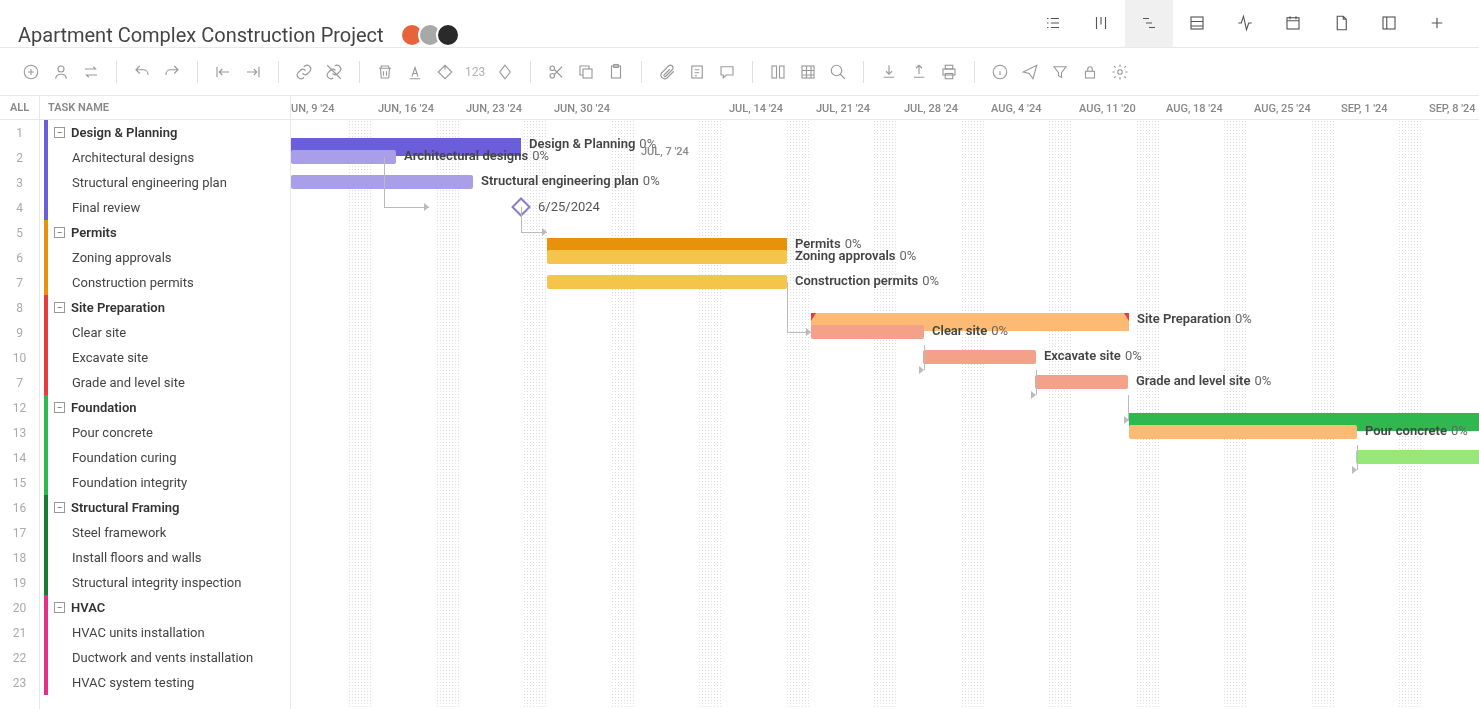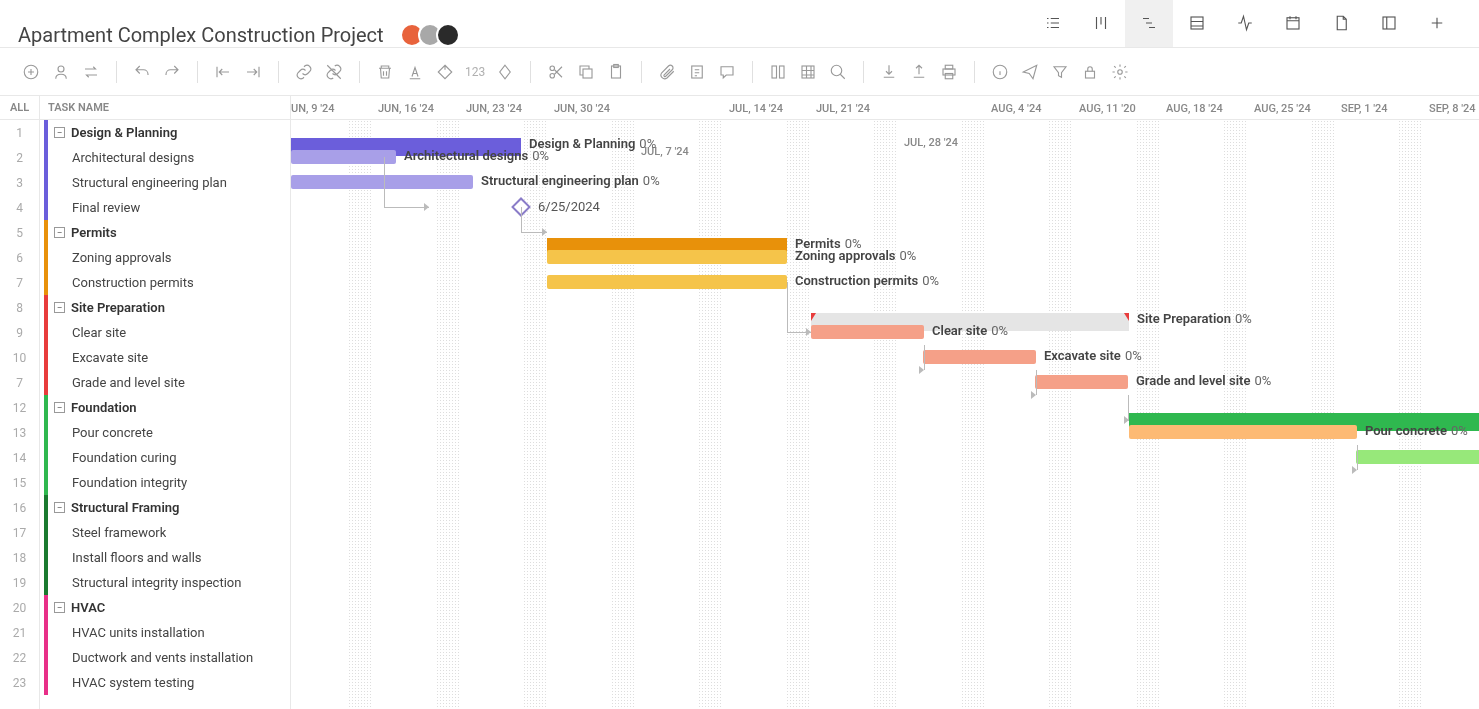--- a/index.html
+++ b/index.html
@@ -446,21 +446,21 @@
   </div>
   <div class="gantt">
     <div class="timeline-hdr" id="timeline-hdr">
         <div class="timeline-cell" style="left: 0px;">UN, 9 '24</div>
         <div class="timeline-cell" style="left: 87px;">JUN, 16 '24</div>
         <div class="timeline-cell" style="left: 175px;">JUN, 23 '24</div>
         <div class="timeline-cell" style="left: 263px;">JUN, 30 '24</div>
         <div class="timeline-cell" style="left: 350px; margin-top: 43px;">JUL, 7 '24</div>
         <div class="timeline-cell" style="left: 438px;">JUL, 14 '24</div>
         <div class="timeline-cell" style="left: 525px;">JUL, 21 '24</div>
-        <div class="timeline-cell" style="left: 613px; margin-top: 34px;">JUL, 28 '24</div>
+        <div class="timeline-cell" style="left: 613px;">JUL, 28 '24</div>
         <div class="timeline-cell" style="left: 700px;">AUG, 4 '24</div>
         <div class="timeline-cell" style="left: 788px;">AUG, 11 '20</div>
         <div class="timeline-cell" style="left: 875px;">AUG, 18 '24</div>
         <div class="timeline-cell" style="left: 963px;">AUG, 25 '24</div>
         <div class="timeline-cell" style="left: 1050px;">SEP, 1 '24</div>
         <div class="timeline-cell" style="left: 1138px;">SEP, 8 '24</div>
       </div>
     <div class="gantt-body" id="gantt-body">
         <div class="week-bg" style="left: 57px;"></div>
         <div class="week-bg" style="left: 145px;"></div>
@@ -503,21 +503,21 @@
           <div class="bar" style="left: 256px; width: 240px; background: rgb(245, 196, 74);">
             <div class="bar-label"><span>Zoning approvals</span><span class="pct">0%</span></div>
           </div>
         </div>
         <div class="gantt-row" style="top: 150px;">
           <div class="bar" style="left: 256px; width: 240px; background: rgb(245, 196, 74);">
             <div class="bar-label"><span>Construction permits</span><span class="pct">0%</span></div>
           </div>
         </div>
         <div class="gantt-row" style="top: 175px;">
-          <div class="bar parent" style="left: 520px; width: 318px; background: #e5e5e5; border-top-color: rgb(232, 60, 60);">
+          <div class="bar parent" style="left: 520px; width: 318px; background: #fdba74; border-top-color: rgb(232, 60, 60);">
             <div class="bar-label"><span>Site Preparation</span><span class="pct">0%</span></div>
           </div>
         </div>
         <div class="gantt-row" style="top: 200px;">
           <div class="bar" style="left: 520px; width: 113px; background: rgb(245, 160, 136);">
             <div class="bar-label"><span>Clear site</span><span class="pct">0%</span></div>
           </div>
         </div>
         <div class="gantt-row" style="top: 225px;">
           <div class="bar" style="left: 632px; width: 113px; background: rgb(245, 160, 136);">

